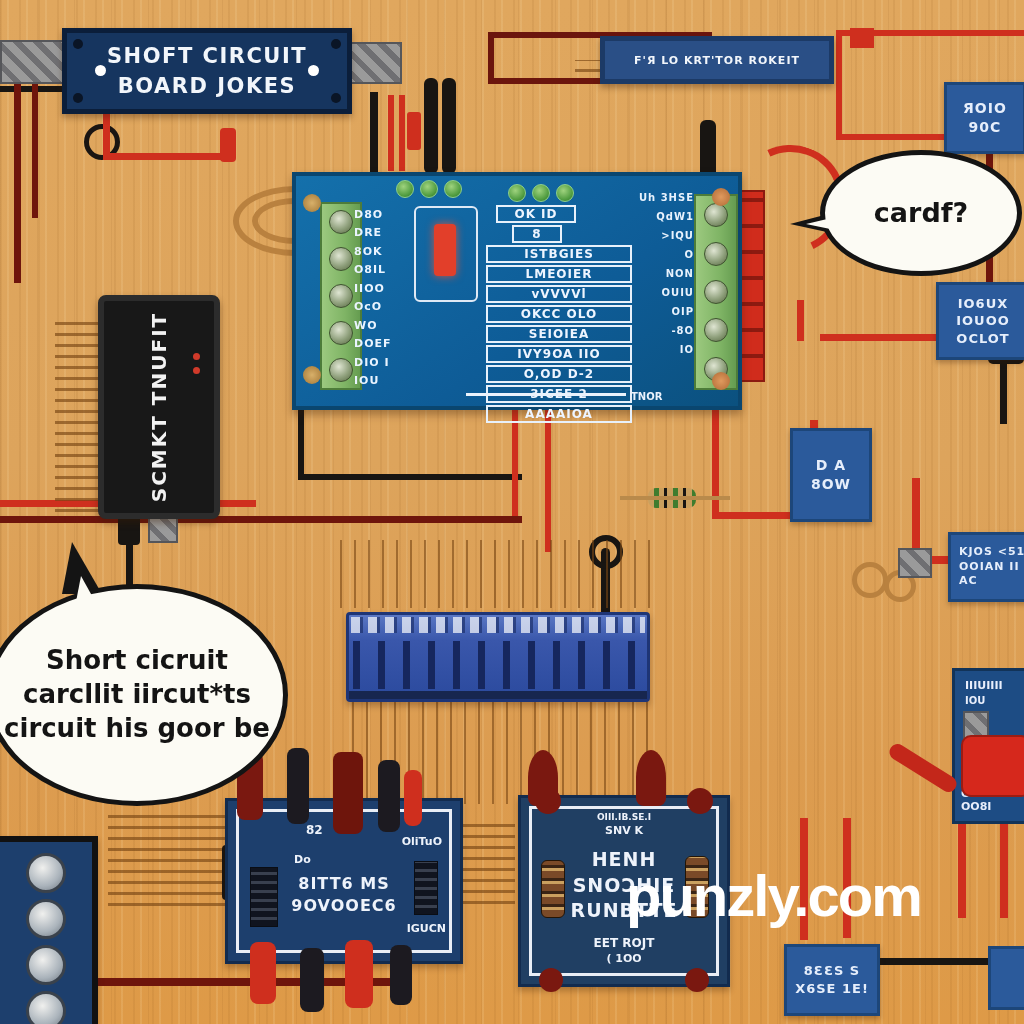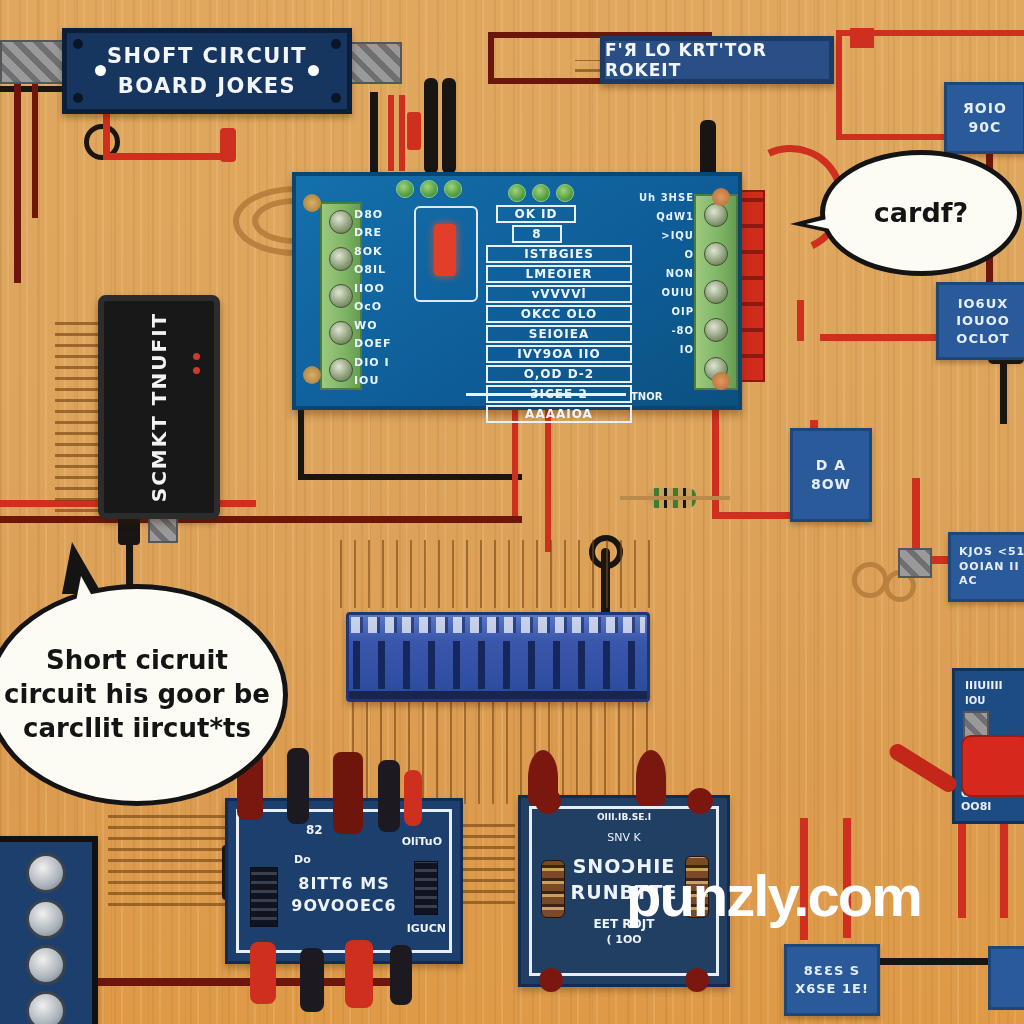--- a/index.html
+++ b/index.html
@@ -170,21 +170,21 @@
     <div style="position:absolute;right:6px;bottom:6px;width:10px;height:10px;border-radius:50%;background:#0a1526;"></div>
     <div style="text-align:center;font-weight:bold;font-size:21px;letter-spacing:1.5px;line-height:1.45;margin-top:8px;">
       <div>SHOFT CIRCUIT</div>
       <div>BOARD JOKES</div>
     </div>
   </div>
   <div class="grayconn" style="left:0;top:40px;width:62px;height:40px;"></div>
   <div class="grayconn" style="left:342px;top:42px;width:56px;height:38px;"></div>
 
   <div class="plaque" style="left:600px;top:36px;width:224px;height:38px;background:#2a4f86;border-color:#1c3a66;display:flex;align-items:center;justify-content:center;">
-    <span style="font-size:17px;font-weight:bold;letter-spacing:1px;">F'Я LO KRT'TOR ROKEIT</span>
+    <span style="font-size:11px;font-weight:bold;letter-spacing:1px;">F'Я LO KRT'TOR ROKEIT</span>
   </div>
 
   <div class="bluebox" style="left:944px;top:82px;width:76px;height:66px;font-size:14px;">
     <span>ЯOIO</span>
     <span>90C</span>
   </div>
 
   <div class="tail" style="left:790px;top:212px;border-top:12px solid transparent;border-bottom:10px solid transparent;border-right:46px solid #141414;"></div>
   <div class="bubble" style="left:820px;top:150px;width:192px;height:116px;font-size:27px;line-height:1.3;">
     <span>cardf?</span>
@@ -276,22 +276,22 @@
   <div class="greendot" style="left:396px;top:180px;"></div>
   <div class="greendot" style="left:420px;top:180px;"></div>
   <div class="greendot" style="left:444px;top:180px;"></div>
   <div class="greendot" style="left:508px;top:184px;"></div>
   <div class="greendot" style="left:532px;top:184px;"></div>
   <div class="greendot" style="left:556px;top:184px;"></div>
 
   <div class="tail" style="left:62px;top:542px;border-left:10px solid transparent;border-right:30px solid transparent;border-bottom:52px solid #141414;"></div>
   <div class="bubble" style="left:-14px;top:584px;width:292px;height:212px;font-size:26px;line-height:1.3;">
     <span>Short cicruit</span>
+    <span>carcllit iircut*ts</span>
     <span>circuit his goor be</span>
-    <span>carcllit iircut*ts</span>
   </div>
   <div class="tail in" style="left:74px;top:576px;border-left:7px solid transparent;border-right:20px solid transparent;border-bottom:36px solid #fcfbf4;"></div>
 
   <div id="tstrip">
     <div class="tstrip-top"></div>
     <div class="tstrip-slots"></div>
     <div class="tstrip-base"></div>
   </div>
 
   <div class="probe" style="left:237px;top:752px;width:26px;height:68px;background:#7a1810;"></div>
@@ -316,22 +316,23 @@
   <div class="probe" style="left:300px;top:948px;width:24px;height:64px;background:#1c1a20;"></div>
   <div class="probe" style="left:345px;top:940px;width:28px;height:68px;background:#cf2f1e;"></div>
   <div class="probe" style="left:390px;top:945px;width:22px;height:60px;background:#1c1a20;"></div>
 
   <div class="probe" style="left:528px;top:750px;width:30px;height:56px;background:#7a1810;border-radius:50% 50% 8px 8px;"></div>
   <div class="probe" style="left:636px;top:750px;width:30px;height:56px;background:#7a1810;border-radius:50% 50% 8px 8px;"></div>
   <div class="navyboard" style="left:518px;top:795px;width:166px;height:186px;background:#203f63;">
     <div class="inner-frame"></div>
     <div style="position:absolute;left:0;right:0;top:14px;text-align:center;">
       <div style="font-size:9px;font-weight:bold;">OIII.IB.SE.I</div>
-      <div style="font-size:11px;font-weight:normal;margin-top:9px;">SNV K</div>
+      <div style="font-size:11px;font-weight:bold;margin-top:2px;">SNV K</div>
       <div style="font-size:19px;font-weight:bold;margin-top:10px;line-height:1.35;letter-spacing:1px;">
+        <div>HENH</div>
         <div>SNOƆHIE</div>
         <div>RUNBTTE</div>
       </div>
       <div style="font-size:12px;font-weight:bold;margin-top:12px;">EET ROJT</div>
       <div style="font-size:11px;font-weight:bold;margin-top:2px;">( 1OO</div>
     </div>
     <div class="resistor" style="left:20px;top:62px;width:22px;height:56px;"></div>
     <div class="resistor" style="right:18px;top:58px;width:22px;height:60px;"></div>
     <div class="pad" style="left:14px;top:-10px;width:26px;height:26px;background:#7a1810;"></div>
     <div class="pad" style="right:14px;top:-10px;width:26px;height:26px;background:#7a1810;"></div>

